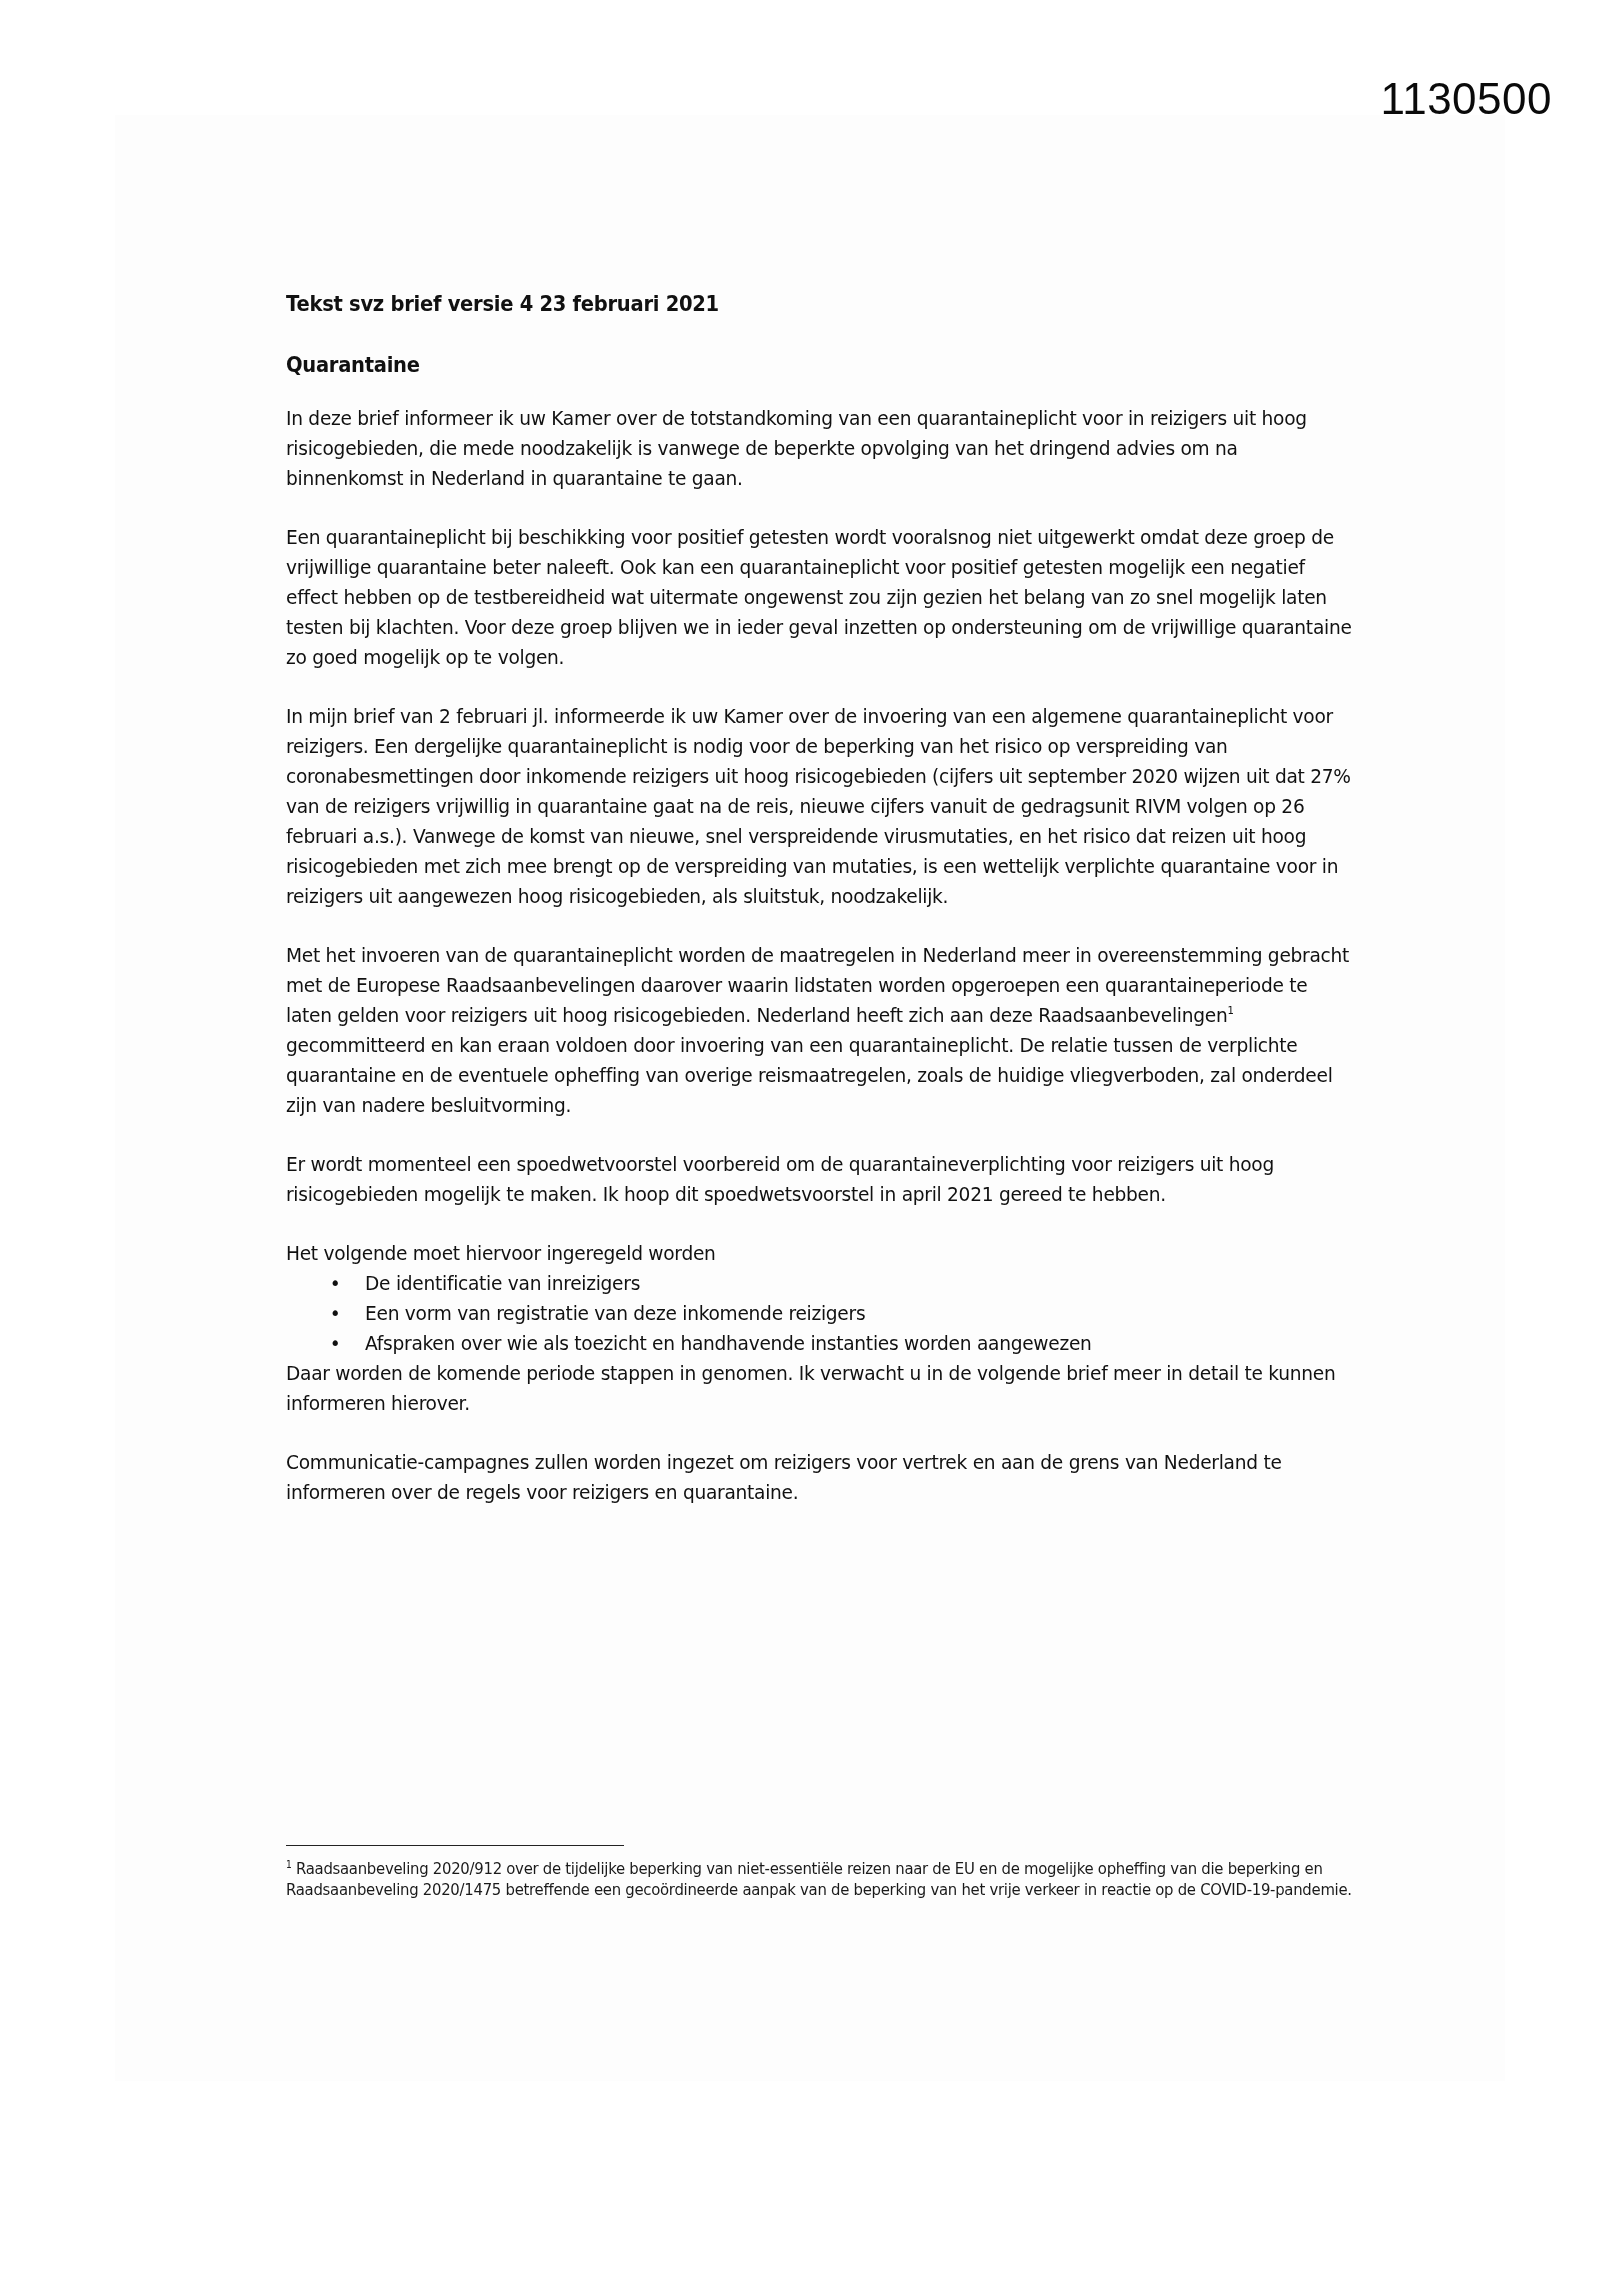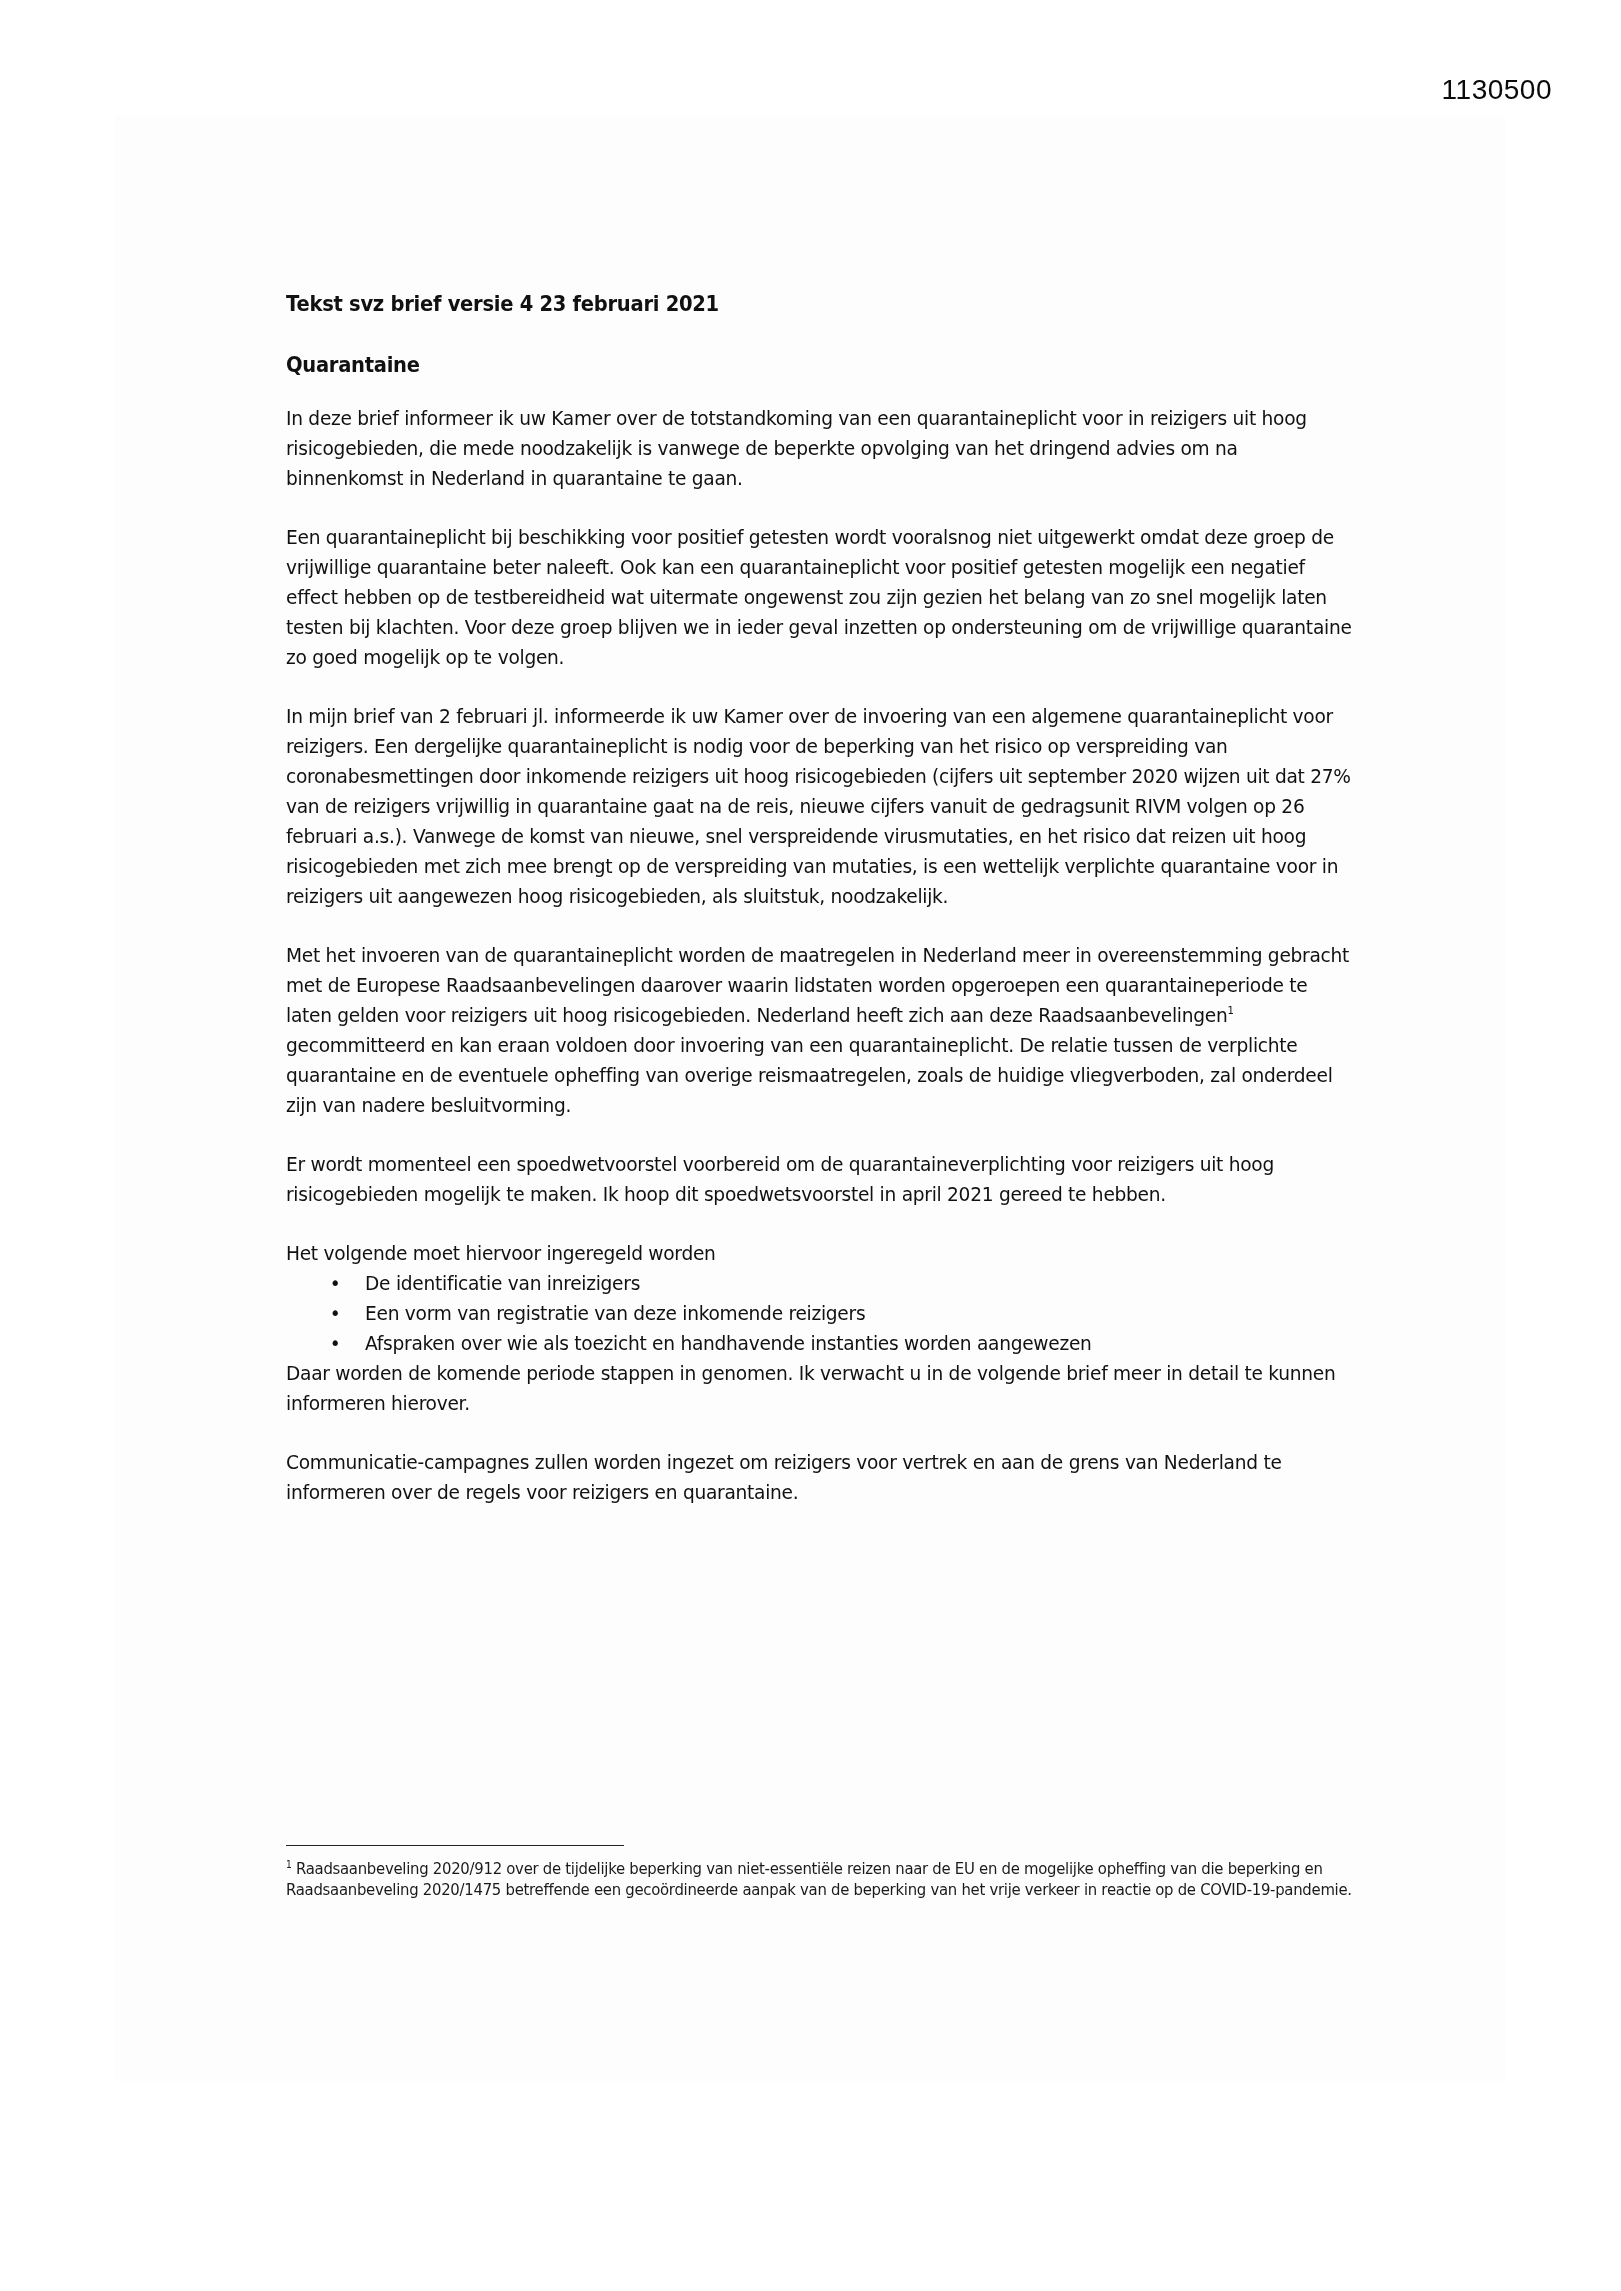--- a/index.html
+++ b/index.html
@@ -13,21 +13,21 @@
       position: relative;
       overflow: hidden;
       font-family: "DejaVu Sans", sans-serif;
       color: #111111;
     }
     .doc-number {
       position: absolute;
       top: 74px;
       right: 69px;
       font-family: "Liberation Sans", sans-serif;
-      font-size: 28px;
+      font-size: 44px;
       color: #0a0a0a;
       letter-spacing: 0.5px;
     }
     .scan-page {
       position: absolute;
       left: 115px;
       top: 115px;
       width: 1390px;
       height: 1966px;
       background: #fdfdfd;

